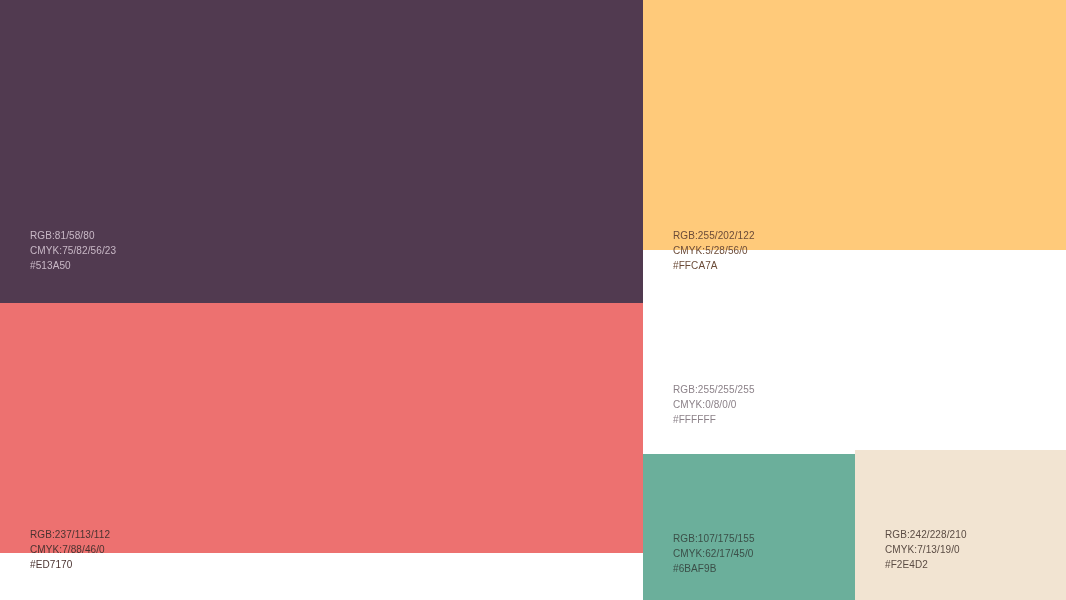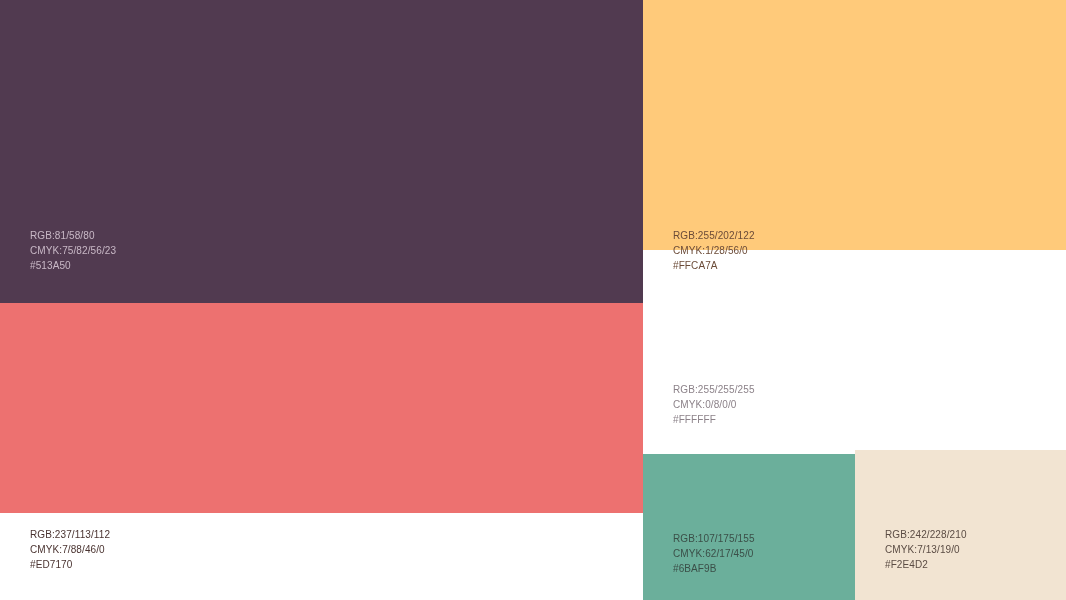--- a/index.html
+++ b/index.html
@@ -29,21 +29,21 @@
     letter-spacing: 0.1px;
     white-space: nowrap;
   }
   .info-line {
     display: block;
   }
 
   
   .sw-purple { left: 0px;   top: 0px;   width: 643px; height: 303px; }
   .sw-orange { left: 643px; top: 0px;   width: 423px; height: 250px; }
-  .sw-red    { left: 0px;   top: 303px; width: 643px; height: 210px; }
+  .sw-red    { left: 0px;   top: 303px; width: 643px; height: 250px; }
   .sw-white  { left: 643px; top: 303px; width: 423px; height: 147px; }
   .sw-green  { left: 643px; top: 454px; width: 212px; height: 150px; }
   .sw-beige  { left: 855px; top: 450px; width: 249px; height: 150px; }
 
   
   .sw-purple .swatch-info { top: 228px; }
   .sw-orange .swatch-info { top: 228px; }
   .sw-red    .swatch-info { top: 224px; }
   .sw-white  .swatch-info { top: 69px; margin-top: 10px; }
   .sw-green  .swatch-info { top: 77px; }
@@ -58,21 +58,21 @@
     <div class="swatch-info" style="color: rgb(200, 184, 198);">
       <span class="info-line">RGB:81/58/80</span>
       <span class="info-line">CMYK:75/82/56/23</span>
       <span class="info-line">#513A50</span>
     </div>
   </div>
 
   <div class="swatch sw-orange" style="background-color: rgb(255, 202, 122);">
     <div class="swatch-info" style="color: rgb(107, 75, 56);">
       <span class="info-line">RGB:255/202/122</span>
-      <span class="info-line">CMYK:1/28/56/0</span>
+      <span class="info-line">CMYK:5/28/56/0</span>
       <span class="info-line">#FFCA7A</span>
     </div>
   </div>
 
   <div class="swatch sw-red" style="background-color: rgb(237, 113, 112);">
     <div class="swatch-info" style="color: rgb(74, 51, 48);">
       <span class="info-line">RGB:237/113/112</span>
       <span class="info-line">CMYK:7/88/46/0</span>
       <span class="info-line">#ED7170</span>
     </div>

